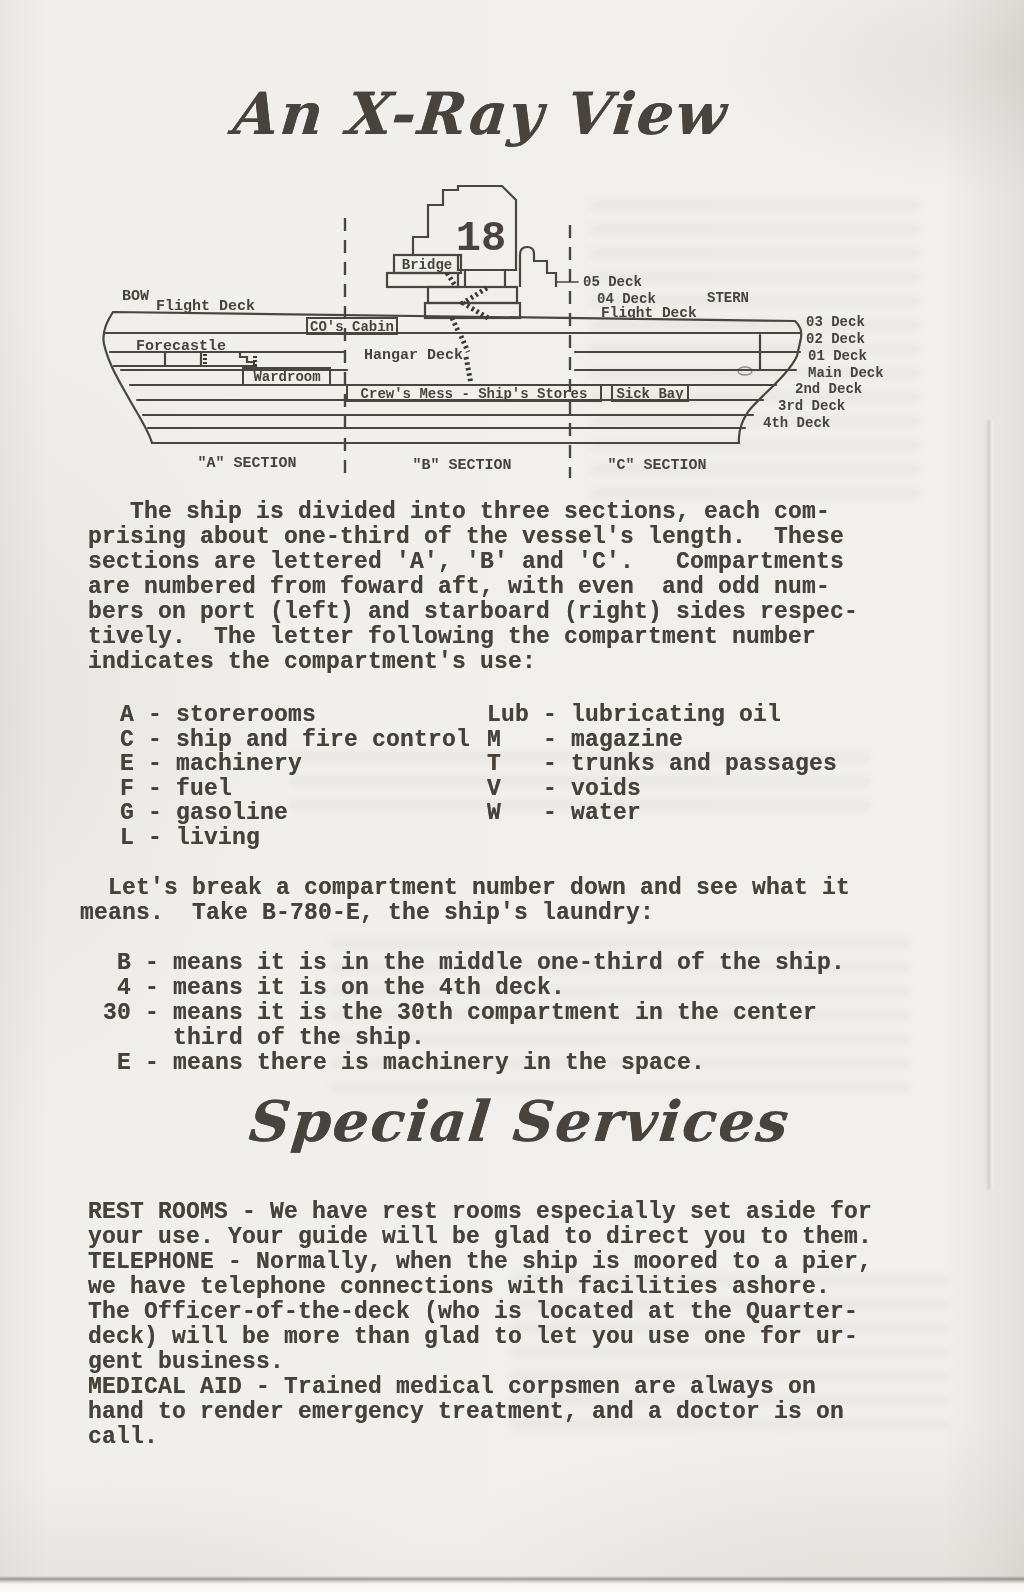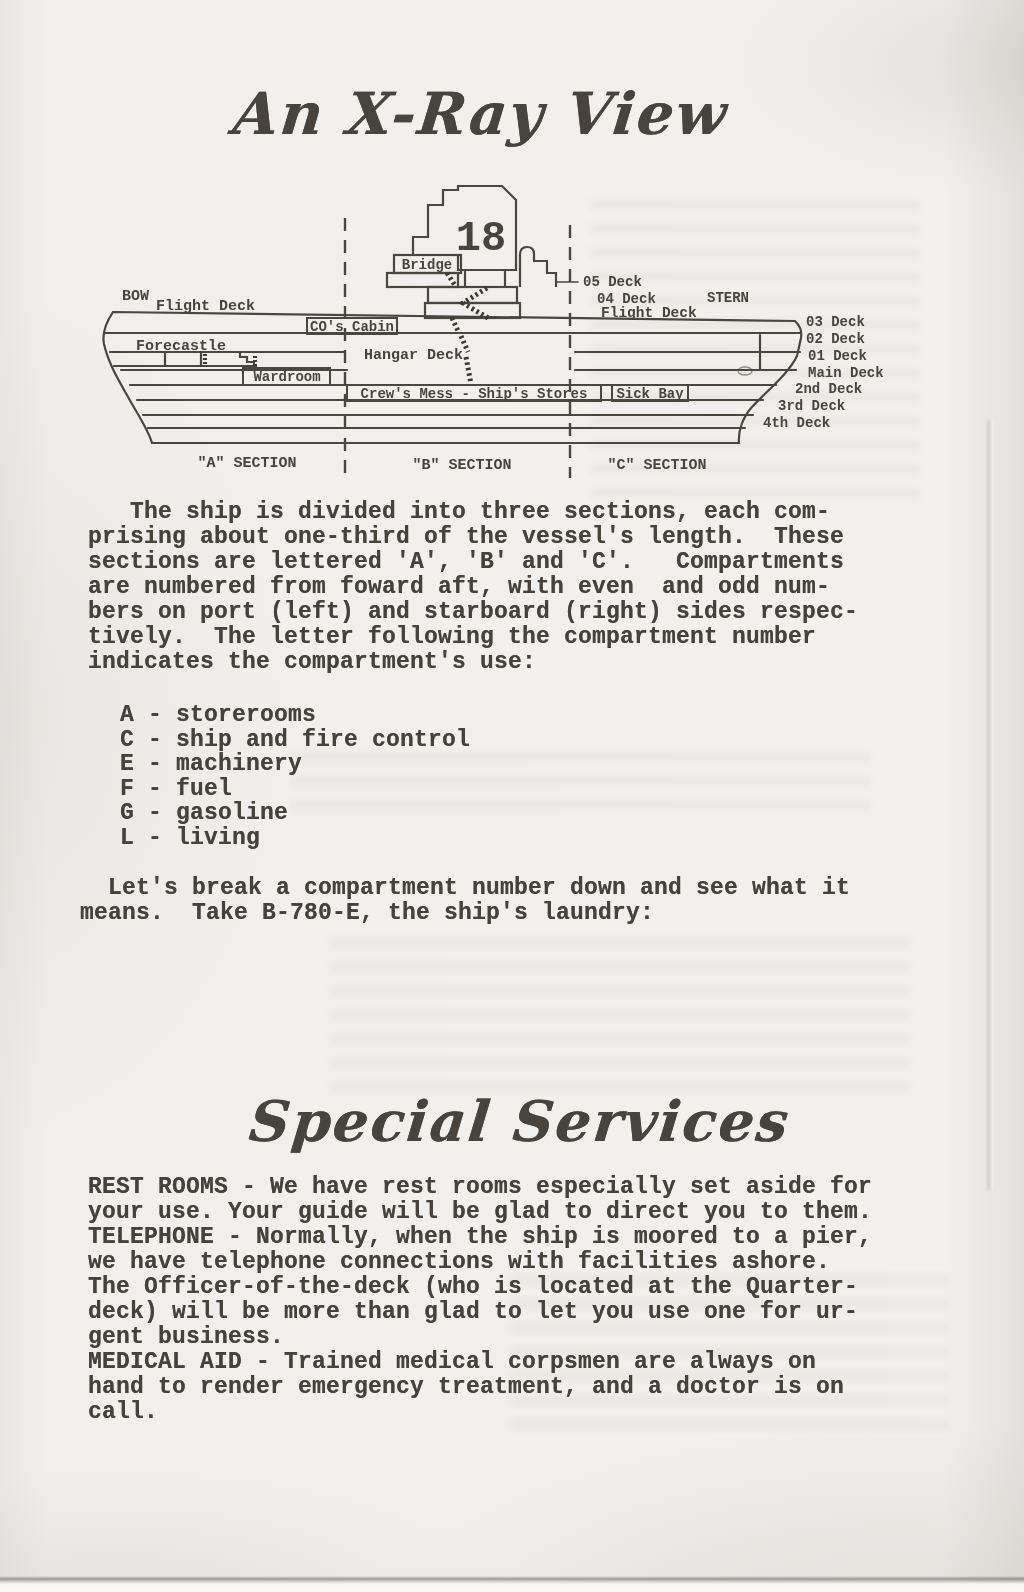--- a/index.html
+++ b/index.html
@@ -149,28 +149,38 @@
 bers on port (left) and starboard (right) sides respec-
 tively.  The letter following the compartment number
 indicates the compartment's use:</div>
 
   <div class="txt" style="left:120px;top:703px;line-height:24.6px">A - storerooms
 C - ship and fire control
 E - machinery
 F - fuel
 G - gasoline
 L - living</div>
+  <div class="txt" style="left:487px;top:703px;line-height:24.6px">Lub - lubricating oil
+M   - magazine
+T   - trunks and passages
+V   - voids
+W   - water</div>
 
   <div class="txt" style="left:80px;top:876px">  Let's break a compartment number down and see what it
 means.  Take B-780-E, the ship's laundry:</div>
 
+  <div class="txt" style="left:103px;top:951px"> B - means it is in the middle one-third of the ship.
+ 4 - means it is on the 4th deck.
+30 - means it is the 30th compartment in the center
+     third of the ship.
+ E - means there is machinery in the space.</div>
 
   <div class="script-title" style="left:0;top:1088px;width:1040px;font-size:56px">Special Services</div>
 
-  <div class="txt" style="left:88px;top:1175px">REST ROOMS - We have rest rooms especially set aside for
+  <div class="txt" style="left:88px;top:1200px">REST ROOMS - We have rest rooms especially set aside for
 your use. Your guide will be glad to direct you to them.
 TELEPHONE - Normally, when the ship is moored to a pier,
 we have telephone connections with facilities ashore.
 The Officer-of-the-deck (who is located at the Quarter-
 deck) will be more than glad to let you use one for ur-
 gent business.
 MEDICAL AID - Trained medical corpsmen are always on
 hand to render emergency treatment, and a doctor is on
 call.</div>
 

